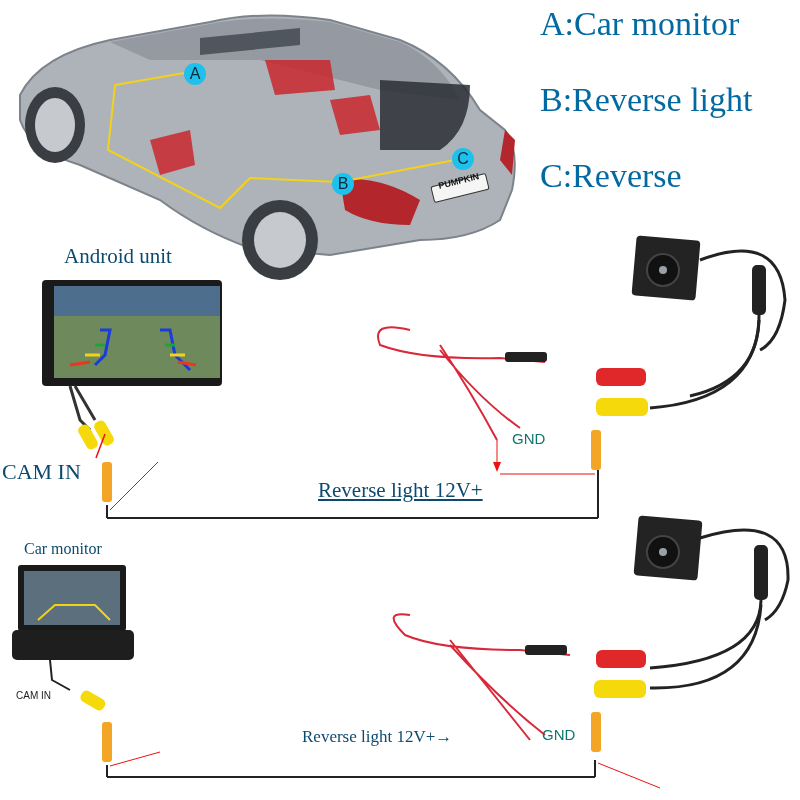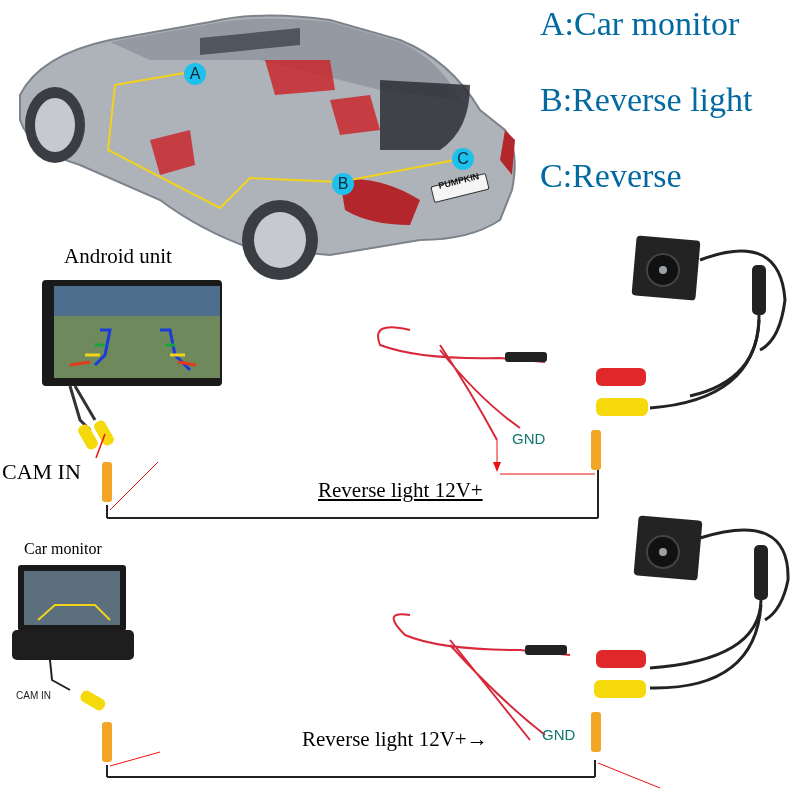--- a/index.html
+++ b/index.html
@@ -1,19 +1,19 @@
 <!DOCTYPE html>
 <html><head>
 <meta charset="utf-8">
 <style>
   html, body { margin:0; padding:0; background:#ffffff; }
   body { width:800px; height:800px; position:relative; overflow:hidden; font-family:"DejaVu Serif", serif; }
   .abs { position:absolute; }
   .legend-line { position:absolute; left:540px; color:#0369a1; font-family:"Liberation Serif","DejaVu Serif",serif; font-size:34px; line-height:40px; white-space:nowrap; }
-  .red-label { position:absolute; color:#000000; font-family:"Liberation Serif","DejaVu Serif",serif; white-space:nowrap; }
+  .red-label { position:absolute; color:#0c4a6e; font-family:"Liberation Serif","DejaVu Serif",serif; white-space:nowrap; }
   .black-label { position:absolute; color:#0f766e; font-family:Liberation Sans, sans-serif; white-space:nowrap;text-align:right; }
   .sans-label { position:absolute; color:#222; font-family:"Liberation Sans","DejaVu Sans",sans-serif; white-space:nowrap; }
   .marker { position:absolute; width:22px; height:22px; border-radius:50%; background:#1ec0ec; color:#0b2a3a; font-family:"Liberation Sans","DejaVu Sans",sans-serif; font-size:16px; text-align:center; line-height:22px; }
   svg { position:absolute; left:0; top:0; }
 </style>
 </head>
 <body>
 
 <svg width="800" height="800">
 
@@ -134,13 +134,13 @@
 <div class="legend-line" style="top:156px;">C:Reverse</div>
 
 <div class="red-label" style="left:64px;top:244px;font-size:21px;">Android unit</div>
 <div class="red-label" style="left:2px;top:459px;font-size:22px;">CAM IN</div>
 <div class="black-label" style="left:512px;top:430px;font-size:15px;">GND</div>
 <div class="red-label" style="left:318px;top:478px;font-size:21px;text-decoration:underline;">Reverse light 12V+</div>
 
 <div class="red-label" style="left:24px;top:540px;font-size:16px;">Car monitor</div>
 <div class="sans-label" style="left:16px;top:690px;font-size:10px;">CAM IN</div>
 <div class="black-label" style="left:542px;top:726px;font-size:15px;">GND</div>
-<div class="red-label" style="left:302px;top:727px;font-size:21px;">Reverse light 12V+→</div>
+<div class="red-label" style="left:302px;top:727px;font-size:17px;">Reverse light 12V+→</div>
 
 </body></html>

